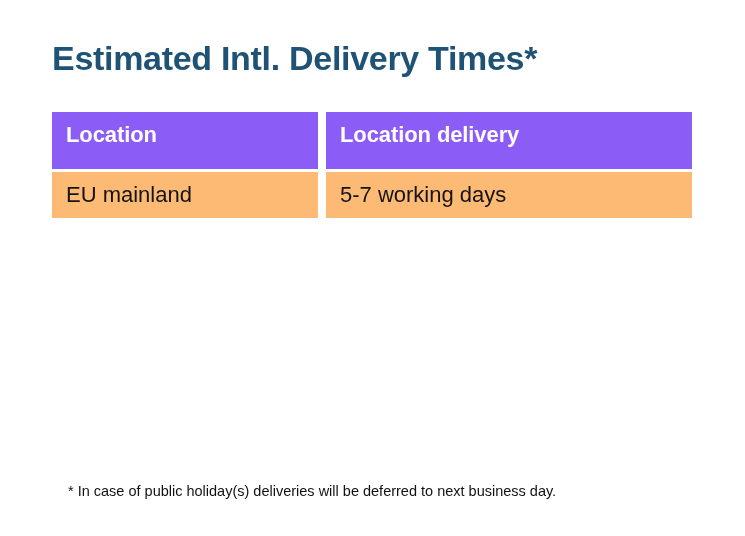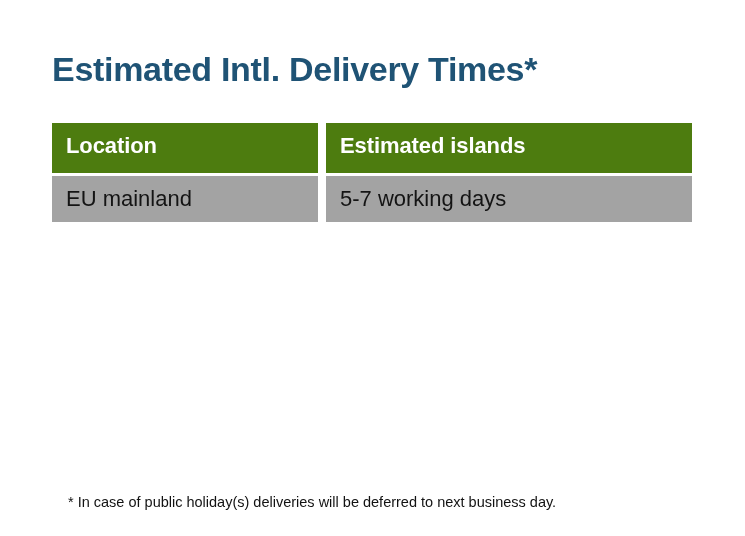--- a/index.html
+++ b/index.html
@@ -11,21 +11,21 @@
     height: 536px;
     background: #ffffff;
     font-family: "Liberation Sans", sans-serif;
     overflow: hidden;
     position: relative;
   }
 
   .page {
     position: absolute;
     left: 0;
-    top: 11px;
+    top: 0;
     width: 745px;
     height: 416px;
     background: #ffffff;
   }
 
   .page-title {
     position: absolute;
     left: 52px;
     top: 36px;
     font-size: 34px;
@@ -45,28 +45,28 @@
     border-spacing: 0;
     table-layout: fixed;
   }
 
   .delivery-table col.col-location { width: 266px; }
   .delivery-table col.col-gap      { width: 8px;   }
   .delivery-table col.col-delivery { width: 366px; }
 
   .delivery-table tr.head-row th {
     height: 46px;
-    padding: 0 0 4px 14px;
+    padding: 0 0 11px 14px;
     text-align: left;
     vertical-align: middle;
     font-size: 22px;
     font-weight: bold;
     letter-spacing: -0.1px;
     color: #ffffff;
-    background: #4d7c0f;
+    background: #8b5cf6;
     white-space: nowrap;
   }
 
   .delivery-table tr.head-row th.gap-cell,
   .delivery-table tr.body-row td.gap-cell {
     background: #ffffff;
     padding: 0;
   }
 
   .delivery-table tr.spacer-row td {
@@ -81,21 +81,21 @@
     height: 46px;
     padding: 0 0 0 14px;
     text-align: left;
     vertical-align: middle;
     font-size: 22px;
     font-weight: normal;
     color: #141414;
     white-space: nowrap;
   }
 
-  .delivery-table tr.body-row.shade-dark td  { background: #a3a3a3; }
+  .delivery-table tr.body-row.shade-dark td  { background: #fdba74; }
   .delivery-table tr.body-row.shade-light td { background: #e6e9ec; }
   .delivery-table tr.body-row.shade-dark td.gap-cell,
   .delivery-table tr.body-row.shade-light td.gap-cell { background: #ffffff; }
 
   .footnote {
     position: absolute;
     left: 68px;
     top: 481px;
     font-size: 14.5px;
     color: #121212;
@@ -114,21 +114,21 @@
   <table class="delivery-table">
     <colgroup>
       <col class="col-location">
       <col class="col-gap">
       <col class="col-delivery">
     </colgroup>
     <thead>
       <tr class="head-row">
         <th>Location</th>
         <th class="gap-cell"></th>
-        <th>Estimated islands</th>
+        <th>Location delivery</th>
       </tr>
     </thead>
     <tbody>
       <tr class="spacer-row">
         <td></td>
         <td class="gap-cell"></td>
         <td></td>
       </tr>
 
       <tr class="body-row shade-dark">

